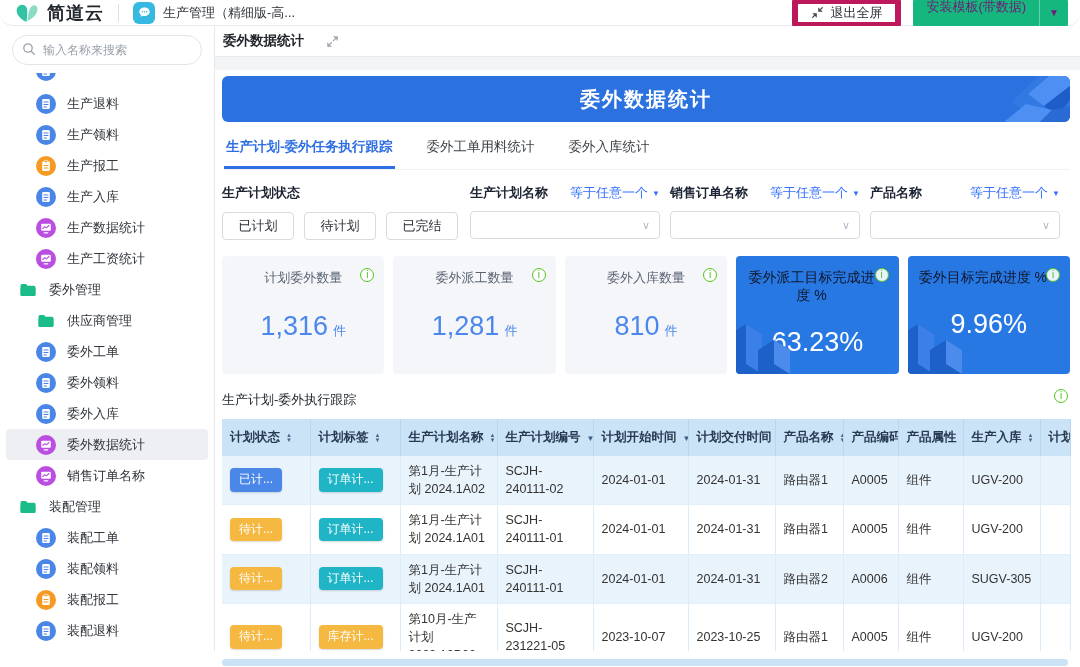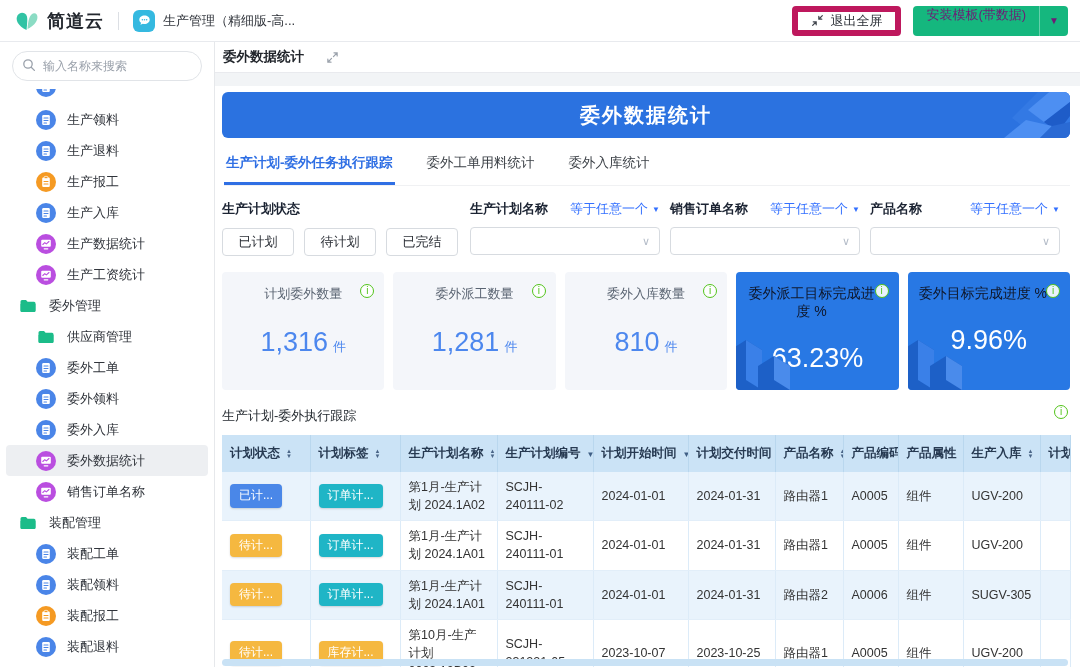--- a/index.html
+++ b/index.html
@@ -2,21 +2,21 @@
 <html><head>
 <meta charset="utf-8">
 <style>
   * { margin:0; padding:0; box-sizing:border-box; }
   body { background:#fff; }
   .app {
     position:relative; width:1080px; height:667px; overflow:hidden;
     font-family:"Liberation Sans","DejaVu Sans",sans-serif; color:#2b2f36; background:#fff;
   }
   
-  .topbar { height:42px; display:flex; align-items:center; padding:0 12px 0 14px; border-bottom:1px solid #e8eaee; background:#fff; }
+  .topbar { height:26px; display:flex; align-items:center; padding:0 12px 0 14px; border-bottom:1px solid #e8eaee; background:#fff;border-radius:19px; }
   .logo { display:flex; align-items:center; gap:7px; }
   .logo-txt { font-size:18px; font-weight:bold; color:#23272e; letter-spacing:1px; }
   .top-divider { width:1px; height:18px; background:#dcdfe4; margin:0 14px; }
   .app-tab { display:flex; align-items:center; gap:8px; }
   .app-icon { width:22px; height:22px; border-radius:6px; background:#35b9e0; display:flex; align-items:center; justify-content:center; color:#fff; font-size:11px; font-weight:bold; }
   .app-name { font-size:13px; color:#30343b; }
   .top-right { margin-left:auto; display:flex; align-items:center; gap:12px; }
   .btn-exit { display:flex; align-items:center; gap:6px; height:30px; padding:0 13px; border:6px solid #be185d; border-radius:4px; background:#fff; font-size:13px; color:#2b2f36; cursor:pointer; }
   .btn-install { display:flex; align-items:stretch; height:30px; border-radius:4px; overflow:hidden; background:#15b77e; color:#701a75; font-size:13px; cursor:pointer;justify-content:space-between; }
   .btn-install .main { display:flex; align-items:center; padding:0 13px; }
@@ -154,31 +154,31 @@
             <span></span>
           </div>
           <div class="side-item lv2">
             <span class="ic">
               <svg width="20" height="20" viewBox="0 0 20 20">
                 <circle cx="10" cy="10" r="10" fill="#4a85e8"></circle>
                 <rect x="6.2" y="5" width="7.6" height="10" rx="1.2" fill="#fff"></rect>
                 <path d="M8 8h4M8 10.5h4M8 13h2.5" stroke="#4a85e8" stroke-width="1.1" stroke-linecap="round"></path>
               </svg>
             </span>
+            <span>生产退料</span>
+          </div>
+          <div class="side-item lv2">
+            <span class="ic">
+              <svg width="20" height="20" viewBox="0 0 20 20">
+                <circle cx="10" cy="10" r="10" fill="#4a85e8"></circle>
+                <rect x="6.2" y="5" width="7.6" height="10" rx="1.2" fill="#fff"></rect>
+                <path d="M8 8h4M8 10.5h4M8 13h2.5" stroke="#4a85e8" stroke-width="1.1" stroke-linecap="round"></path>
+              </svg>
+            </span>
             <span>生产领料</span>
-          </div>
-          <div class="side-item lv2">
-            <span class="ic">
-              <svg width="20" height="20" viewBox="0 0 20 20">
-                <circle cx="10" cy="10" r="10" fill="#4a85e8"></circle>
-                <rect x="6.2" y="5" width="7.6" height="10" rx="1.2" fill="#fff"></rect>
-                <path d="M8 8h4M8 10.5h4M8 13h2.5" stroke="#4a85e8" stroke-width="1.1" stroke-linecap="round"></path>
-              </svg>
-            </span>
-            <span>生产退料</span>
           </div>
           <div class="side-item lv2">
             <span class="ic">
               <svg width="20" height="20" viewBox="0 0 20 20">
                 <circle cx="10" cy="10" r="10" fill="#f59a23"></circle>
                 <rect x="6.2" y="5.5" width="7.6" height="9.5" rx="1.2" fill="#fff"></rect>
                 <rect x="8.2" y="4.4" width="3.6" height="2.2" rx="0.8" fill="#f59a23" stroke="#fff" stroke-width="0.7"></rect>
                 <path d="M8 9.5h4M8 12h4" stroke="#f59a23" stroke-width="1.1" stroke-linecap="round"></path>
               </svg>
             </span>

